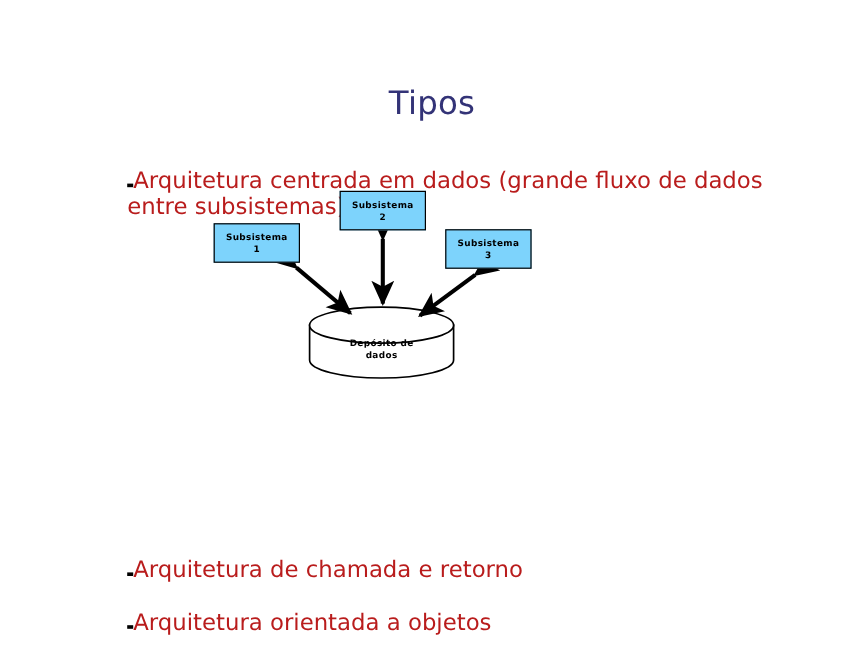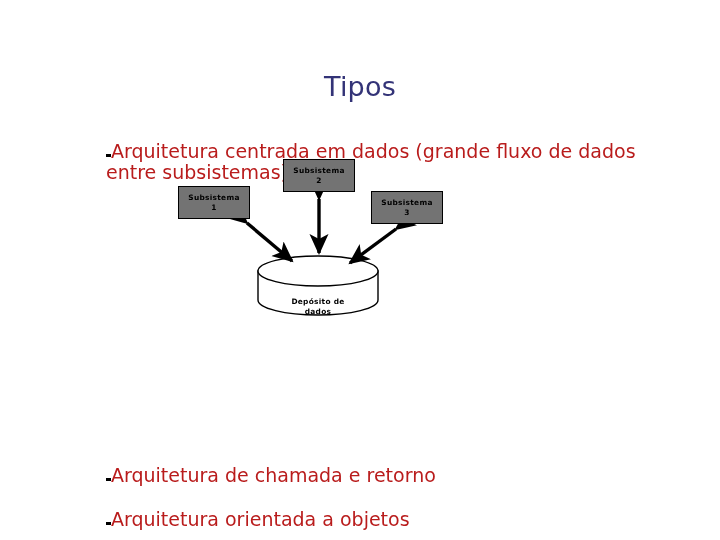--- a/index.html
+++ b/index.html
@@ -78,21 +78,21 @@
     top: 0;
     width: 720px;
     height: 540px;
     pointer-events: none;
   }
   #diagram svg { display: block; }
 
   .node-box {
     position: absolute;
     border: 1.4px solid #000000;
-    background: #737373;
+    background: #7dd3fc;
     box-sizing: border-box;
     display: flex;
     align-items: center;
     justify-content: center;
     text-align: center;
     font-family: "DejaVu Sans", sans-serif;
     font-size: 7.4px;
     line-height: 9.5px;
     font-weight: 700;
     color: #000000;
@@ -109,21 +109,20 @@
     top: 281px;
     width: 120px;
     text-align: center;
     font-family: "DejaVu Sans", sans-serif;
     font-size: 7.4px;
     line-height: 10px;
     font-weight: 700;
     color: #000000;
     letter-spacing: 0.3px;
     white-space: pre-line;
-    margin-top: 16px;
   }
 </style>
 </head>
 <body>
 
 <div id="slide">
 
   <div id="slide-title">Tipos</div>
 
   <div class="bullet" id="bullet-0">

